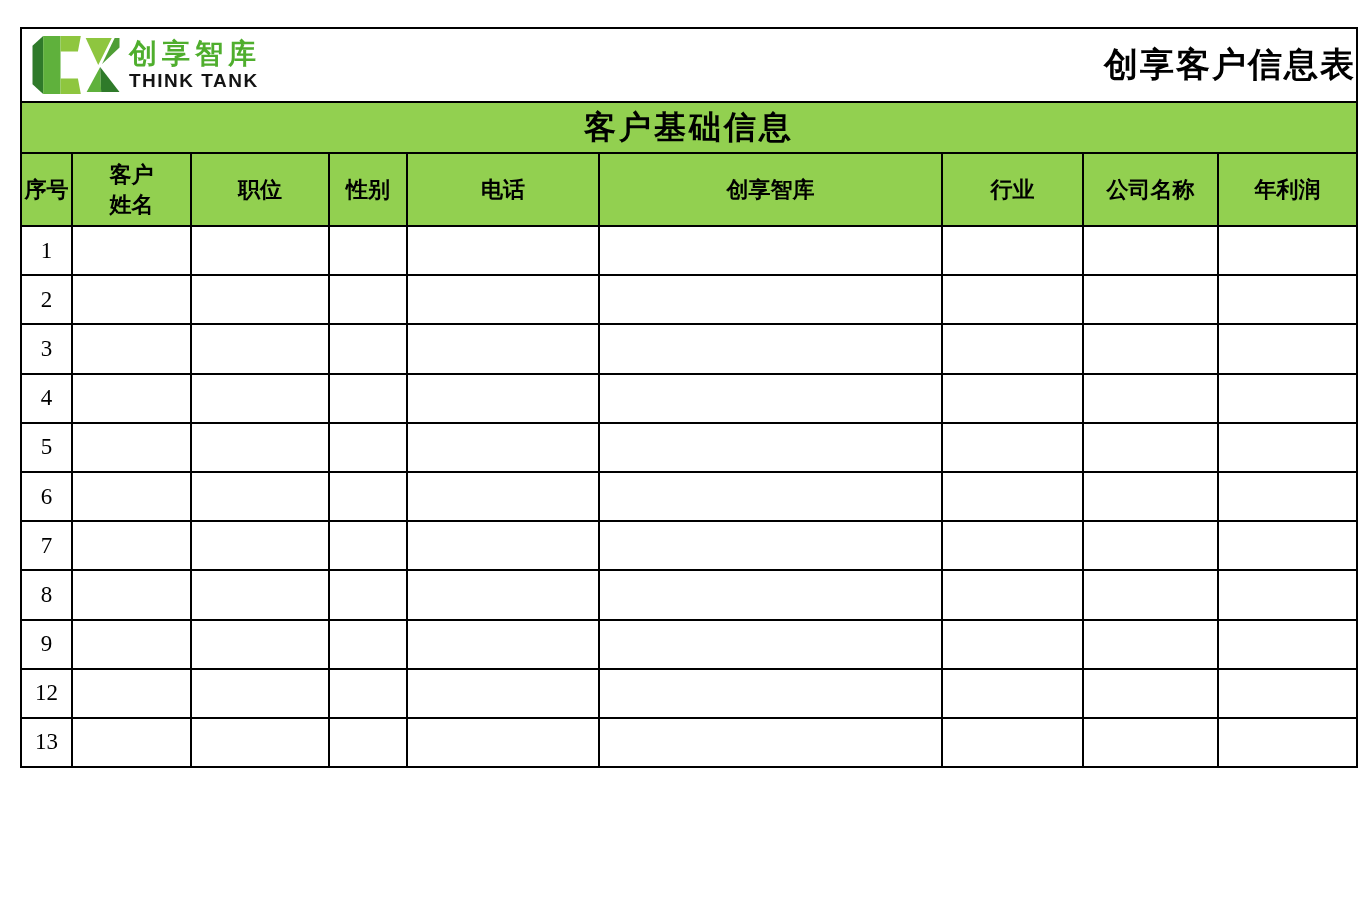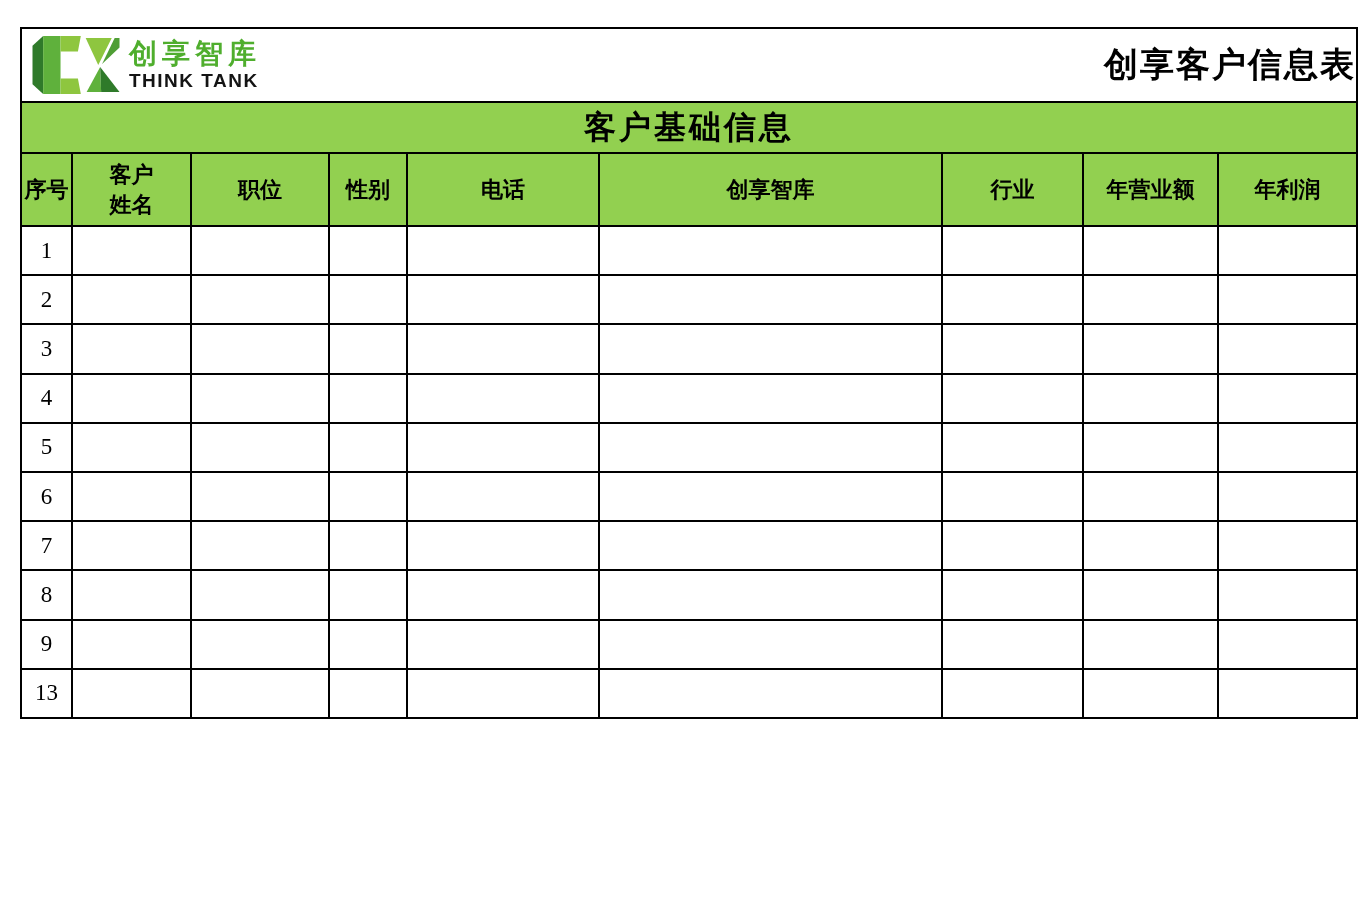--- a/index.html
+++ b/index.html
@@ -112,21 +112,21 @@
 
     <tr class="head-row">
       <td>序号</td>
       <td>客户
 姓名</td>
       <td>职位</td>
       <td>性别</td>
       <td>电话</td>
       <td>创享智库</td>
       <td>行业</td>
-      <td>年营业额</td>
+      <td>公司名称</td>
       <td>年利润</td>
     </tr>
 
     </tbody>
       <tbody id="tbody">
   <tr class="data-row">
     <td class="rownum">1</td>
     <td></td>
     <td></td>
     <td></td>
@@ -228,20 +228,31 @@
     <td></td>
     <td></td>
     <td></td>
     <td></td>
     <td></td>
     <td></td>
   </tr>
 
 
 
+  <tr class="data-row">
+    <td class="rownum">12</td>
+    <td></td>
+    <td></td>
+    <td></td>
+    <td></td>
+    <td></td>
+    <td></td>
+    <td></td>
+    <td></td>
+  </tr>
 
   <tr class="data-row">
     <td class="rownum">13</td>
     <td></td>
     <td></td>
     <td></td>
     <td></td>
     <td></td>
     <td></td>
     <td></td>

